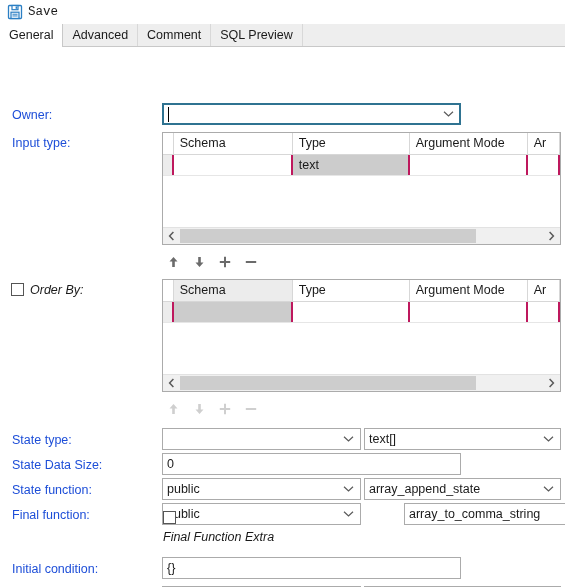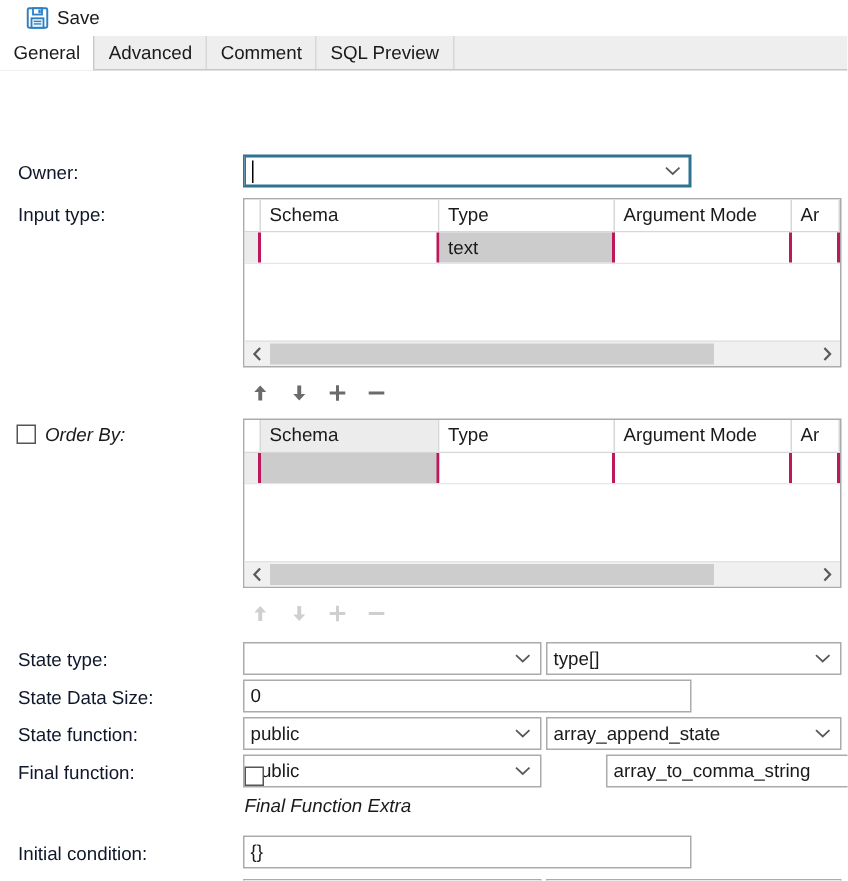--- a/index.html
+++ b/index.html
@@ -15,23 +15,24 @@
     color: #1a1a1a;
     overflow: hidden;
     position: relative;
   }
 
   
   #toolbar {
     height: 24px;
     display: flex;
     align-items: center;
-    padding-left: 16px;
-    background: #ffffff;
-    box-sizing: border-box;
+    padding-left: 6px;
+    background: #ffffff;
+    box-sizing: border-box;
+    font-family: Liberation Mono, monospace;
   }
   .save-btn {
     display: flex;
     align-items: center;
     gap: 5px;
     padding: 1px 4px 1px 1px;
     cursor: default;
   }
   .save-label { font-size: 12.5px; color: #1a1a1a; }
 
@@ -66,21 +67,21 @@
   }
 
   
   #form {
     position: relative;
     height: 540px;
   }
   .lbl {
     position: absolute;
     font-size: 12.5px;
-    color: #0f172a;
+    color: #1d4ed8;
     white-space: nowrap;
   }
 
   
   .field {
     position: absolute;
     box-sizing: border-box;
     border: 1px solid #ababab;
     background: #ffffff;
     font-family: "Liberation Sans", sans-serif;
@@ -387,21 +388,21 @@
   <div class="lbl" style="left:12px; top:386px;">State type:</div>
   <div class="field combo" style="left:162px; top:381px; width:199px;">
     <span></span>
     <span class="arrow">
       <svg width="11" height="8" viewBox="0 0 11 8">
           <path d="M1 1.8 L5.5 6 L10 1.8" fill="none" stroke="#5a5a5a" stroke-width="1.2"></path>
         </svg>
     </span>
   </div>
   <div class="field combo" style="left:364px; top:381px; width:197px;">
-    <span>type[]</span>
+    <span>text[]</span>
     <span class="arrow">
       <svg width="11" height="8" viewBox="0 0 11 8">
           <path d="M1 1.8 L5.5 6 L10 1.8" fill="none" stroke="#5a5a5a" stroke-width="1.2"></path>
         </svg>
     </span>
   </div>
 
   <div class="lbl" style="left:12px; top:411px;">State Data Size:</div>
   <div class="field" style="left:162px; top:406px; width:299px;">
     <span>0</span>

